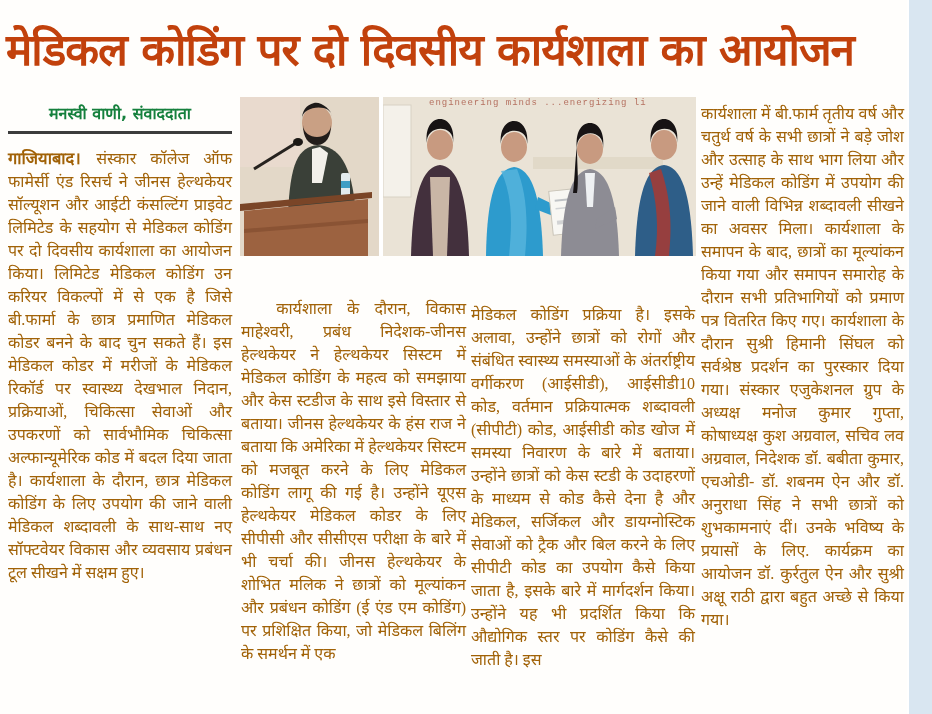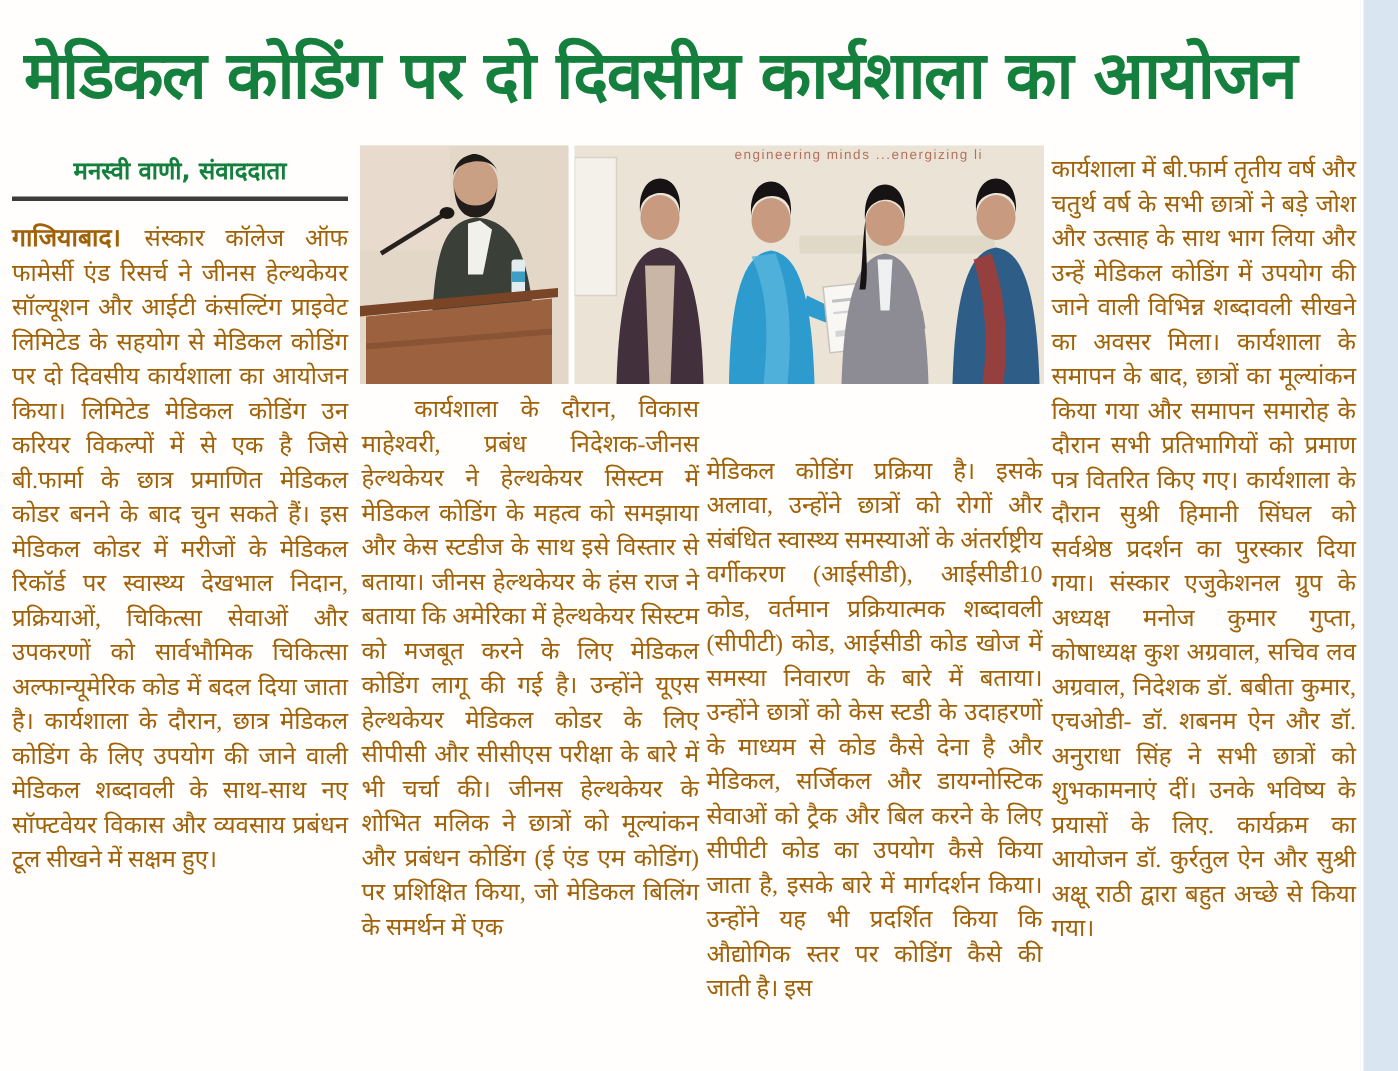--- a/index.html
+++ b/index.html
@@ -1,52 +1,52 @@
 <!DOCTYPE html>
 <html lang="hi"><head>
 <meta charset="utf-8">
 <style>
   html,body{margin:0;padding:0;background:#ffffff;}
   .page{
     position:relative;width:932px;height:714px;background:#fffefc;
     overflow:hidden;font-family:"Liberation Serif", serif;color:#1c1c1c;
   }
   .headline{
-    position:absolute;left:16px;top:4px;width:900px;height:88px;
+    position:absolute;left:6px;top:4px;width:900px;height:88px;
     font-family:"DejaVu Sans", sans-serif;font-weight:bold;font-size:44px;
-    letter-spacing:-1px;color:#15803d;white-space:nowrap;
+    letter-spacing:-1px;color:#c2410c;white-space:nowrap;
     display:flex;align-items:center;
   }
   .byline-wrap{
     position:absolute;left:8px;top:102px;width:224px;
     border-bottom:3px solid #3c3c3c;padding-bottom:7px;text-align:center;
   }
   .byline{
     font-family:"DejaVu Sans", sans-serif;font-weight:bold;font-size:16px;color:#15803d;
   }
   .col{
     position:absolute;text-align:justify;font-size:16px;line-height:23px;color:#a16207;
   }
   .col p{margin:0;}
   .dateline{font-weight:bold;font-family:"DejaVu Sans", sans-serif;font-size:16.5px;}
   #col1{left:8px;top:147px;width:224px;}
   #col2{left:241px;top:262px;width:225px;}
-  #col2 p{text-indent:2.2em;}
+  #col2 p{text-indent:2.2em;margin-top:35px;}
   #col3{left:471px;top:262px;width:224px;margin-top:41px;}
   #col4{left:701px;top:102px;width:203px;}
   .photo{
     position:absolute;left:240px;top:97px;width:456px;height:159px;
     display:flex;gap:4px;background:#ffffff;
   }
   .photo-left{position:relative;width:139px;height:159px;overflow:hidden;background:#e3d8c8;}
   .photo-right{position:relative;width:313px;height:159px;overflow:hidden;background:#eae3d6;}
   .banner-text{
-    position:absolute;top:1px;left:62px;width:255px;
-    font-family:Liberation Sans, sans-serif;font-size:9px;letter-spacing:1px;
-    color:rgba(168,84,66,0.8);white-space:nowrap;overflow:hidden;text-align:center;
+    position:absolute;top:1px;left:46px;width:255px;
+    font-family:Liberation Mono, monospace;font-size:9px;letter-spacing:1px;
+    color:rgba(168,84,66,0.8);white-space:nowrap;overflow:hidden;
   }
   .edge-strip{
     position:absolute;left:907px;top:0;width:25px;height:714px;
     background:#d9e6f1;border-left:2px solid #ffffff;
   }
   svg{display:block;}
 </style>
 </head>
 <body>
 

